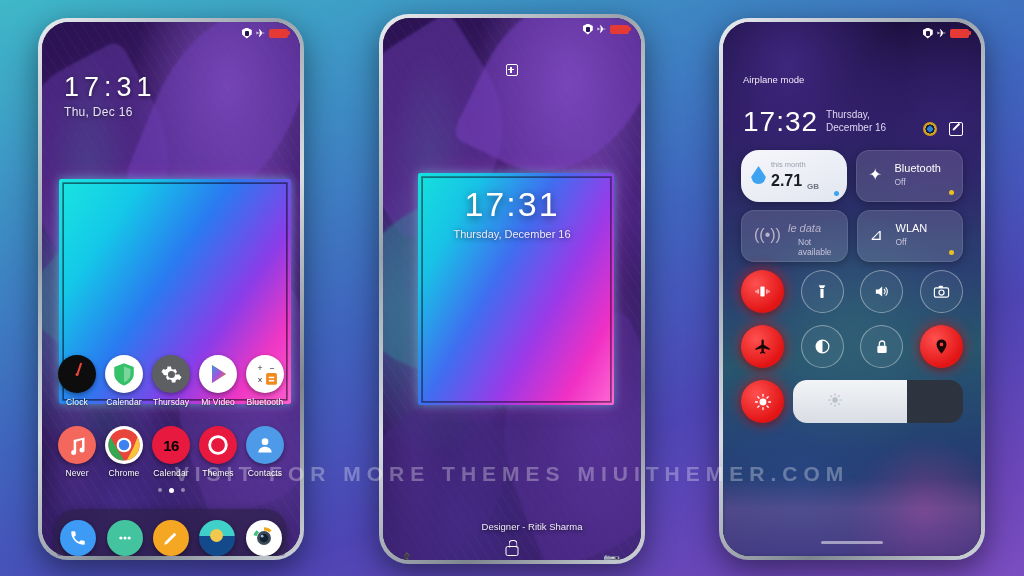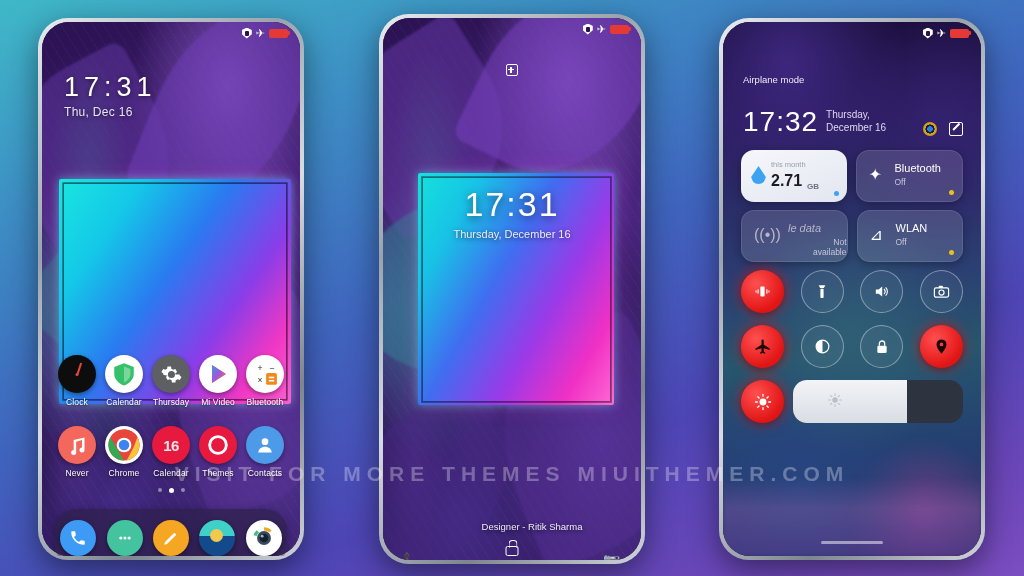--- a/index.html
+++ b/index.html
@@ -111,21 +111,21 @@
   .ic-clock::before{content:"";position:absolute;width:1.5px;height:13px;background:#e8453c;
      left:50%;top:7px;transform-origin:bottom center;transform:translateX(-50%) rotate(18deg);border-radius:1px;}
   .ic-clock::after{content:"";position:absolute;width:3px;height:3px;background:#e8453c;border-radius:50%;
      left:50%;top:18px;transform:translateX(-50%);}
   .ic-security{background:#fff;}
   .ic-settings{background:#5d5f63;}
   .ic-mivideo{background:#fff;}
   .ic-calculator{background:#fff;}
   .ic-music{background:#f4675c;}
   .ic-chrome{background:#fff;}
-  .ic-calendar{background:#e8193f;color:#e5e5e5;font-size:15px;font-weight:bold;letter-spacing:-.5px;}
+  .ic-calendar{background:#e8193f;color:#000000;font-size:15px;font-weight:bold;letter-spacing:-.5px;}
   .ic-themes{background:#e8193f;}
   .ic-contacts{background:#4d9ae8;}
 
   .pagedots{ position:absolute; top:466px; left:0; right:0; z-index:16;
              display:flex; justify-content:center; gap:7px; }
   .dot{ width:4px;height:4px;border-radius:50%;background:rgba(255,255,255,.45);}
   .dot.on{ background:#fff; width:5px;height:5px; }
 
   
   .dock{ position:absolute; left:13px; right:13px; top:487px; height:58px; z-index:17;
@@ -184,21 +184,21 @@
          background:radial-gradient(circle,#2e7fd6 0%,#2e7fd6 28%,#11203a 30%,#11203a 45%,#d9a520 47%,#b8881a 100%);
          position:relative;}
   .editic{ width:14px;height:14px;border:1.5px solid #fff;border-radius:2px;position:relative;}
   .editic::after{content:"";position:absolute;left:3px;top:6px;width:9px;height:1.6px;background:#fff;
          transform:rotate(-45deg);transform-origin:left center;}
 
   .bigtiles{ position:absolute; left:18px; right:18px; top:128px; z-index:15;
              display:flex; gap:9px;}
   .bt{ flex:1; height:52px; border-radius:13px; position:relative; padding:7px 10px;
        box-shadow:0 2px 8px rgba(0,0,0,.3);}
-  .bt-data{ background:linear-gradient(160deg,#f6f7fb,#e2e6f0);}
+  .bt-data{ background:linear-gradient(160deg,#f6f7fb,#e2e6f0);border-radius:18px;}
   .bt-bt{ background:rgba(255,255,255,.14); backdrop-filter:blur(6px);
           border:1px solid rgba(255,255,255,.10);}
   .drop{ position:absolute;left:10px;top:16px;width:15px;height:18px;background:#3da3f0;
          border-radius:50% 50% 50% 50%/60% 60% 40% 40%; clip-path:polygon(50% 0,100% 62%,80% 100%,20% 100%,0 62%);}
   .bt-sub{ font-size:7.5px;color:#9aa0ad; position:absolute;left:30px;top:10px;}
   .bt-val{ position:absolute;left:30px;top:22px;font-size:16px;color:#1c1c22;font-weight:bold;}
   .bt-unit{ font-size:8px;color:#6d7280;font-weight:bold;margin-left:2px;}
   .bt-dot{ position:absolute;right:8px;bottom:6px;width:5px;height:5px;border-radius:50%;}
   .bt-title{ font-size:11px;color:#fff;position:absolute;left:38px;top:11px;}
   .bt-state{ font-size:8.5px;color:#c9c4dd;position:absolute;left:38px;top:26px;}
@@ -474,21 +474,21 @@
         <span class="bt-title">Bluetooth</span>
         <span class="bt-state">Off</span>
         <span class="bt-dot" style="background:#e8c020"></span>
       </div>
     </div>
 
     <div class="bigtiles" style="top:188px;">
       <div class="bt bt-bt">
         <span class="btico dim">((•))</span>
         <span class="bt-title dim" style="left:46px;">le data</span>
-        <span class="bt-state" style="left:56px;text-align:right;">Not available</span>
+        <span class="bt-state" style="left:56px;">Not available</span>
       </div>
       <div class="bt bt-bt">
         <span class="btico">⊿</span>
         <span class="bt-title">WLAN</span>
         <span class="bt-state">Off</span>
         <span class="bt-dot" style="background:#e8c020"></span>
       </div>
     </div>
 
     <div class="qsrow" id="qs1">

